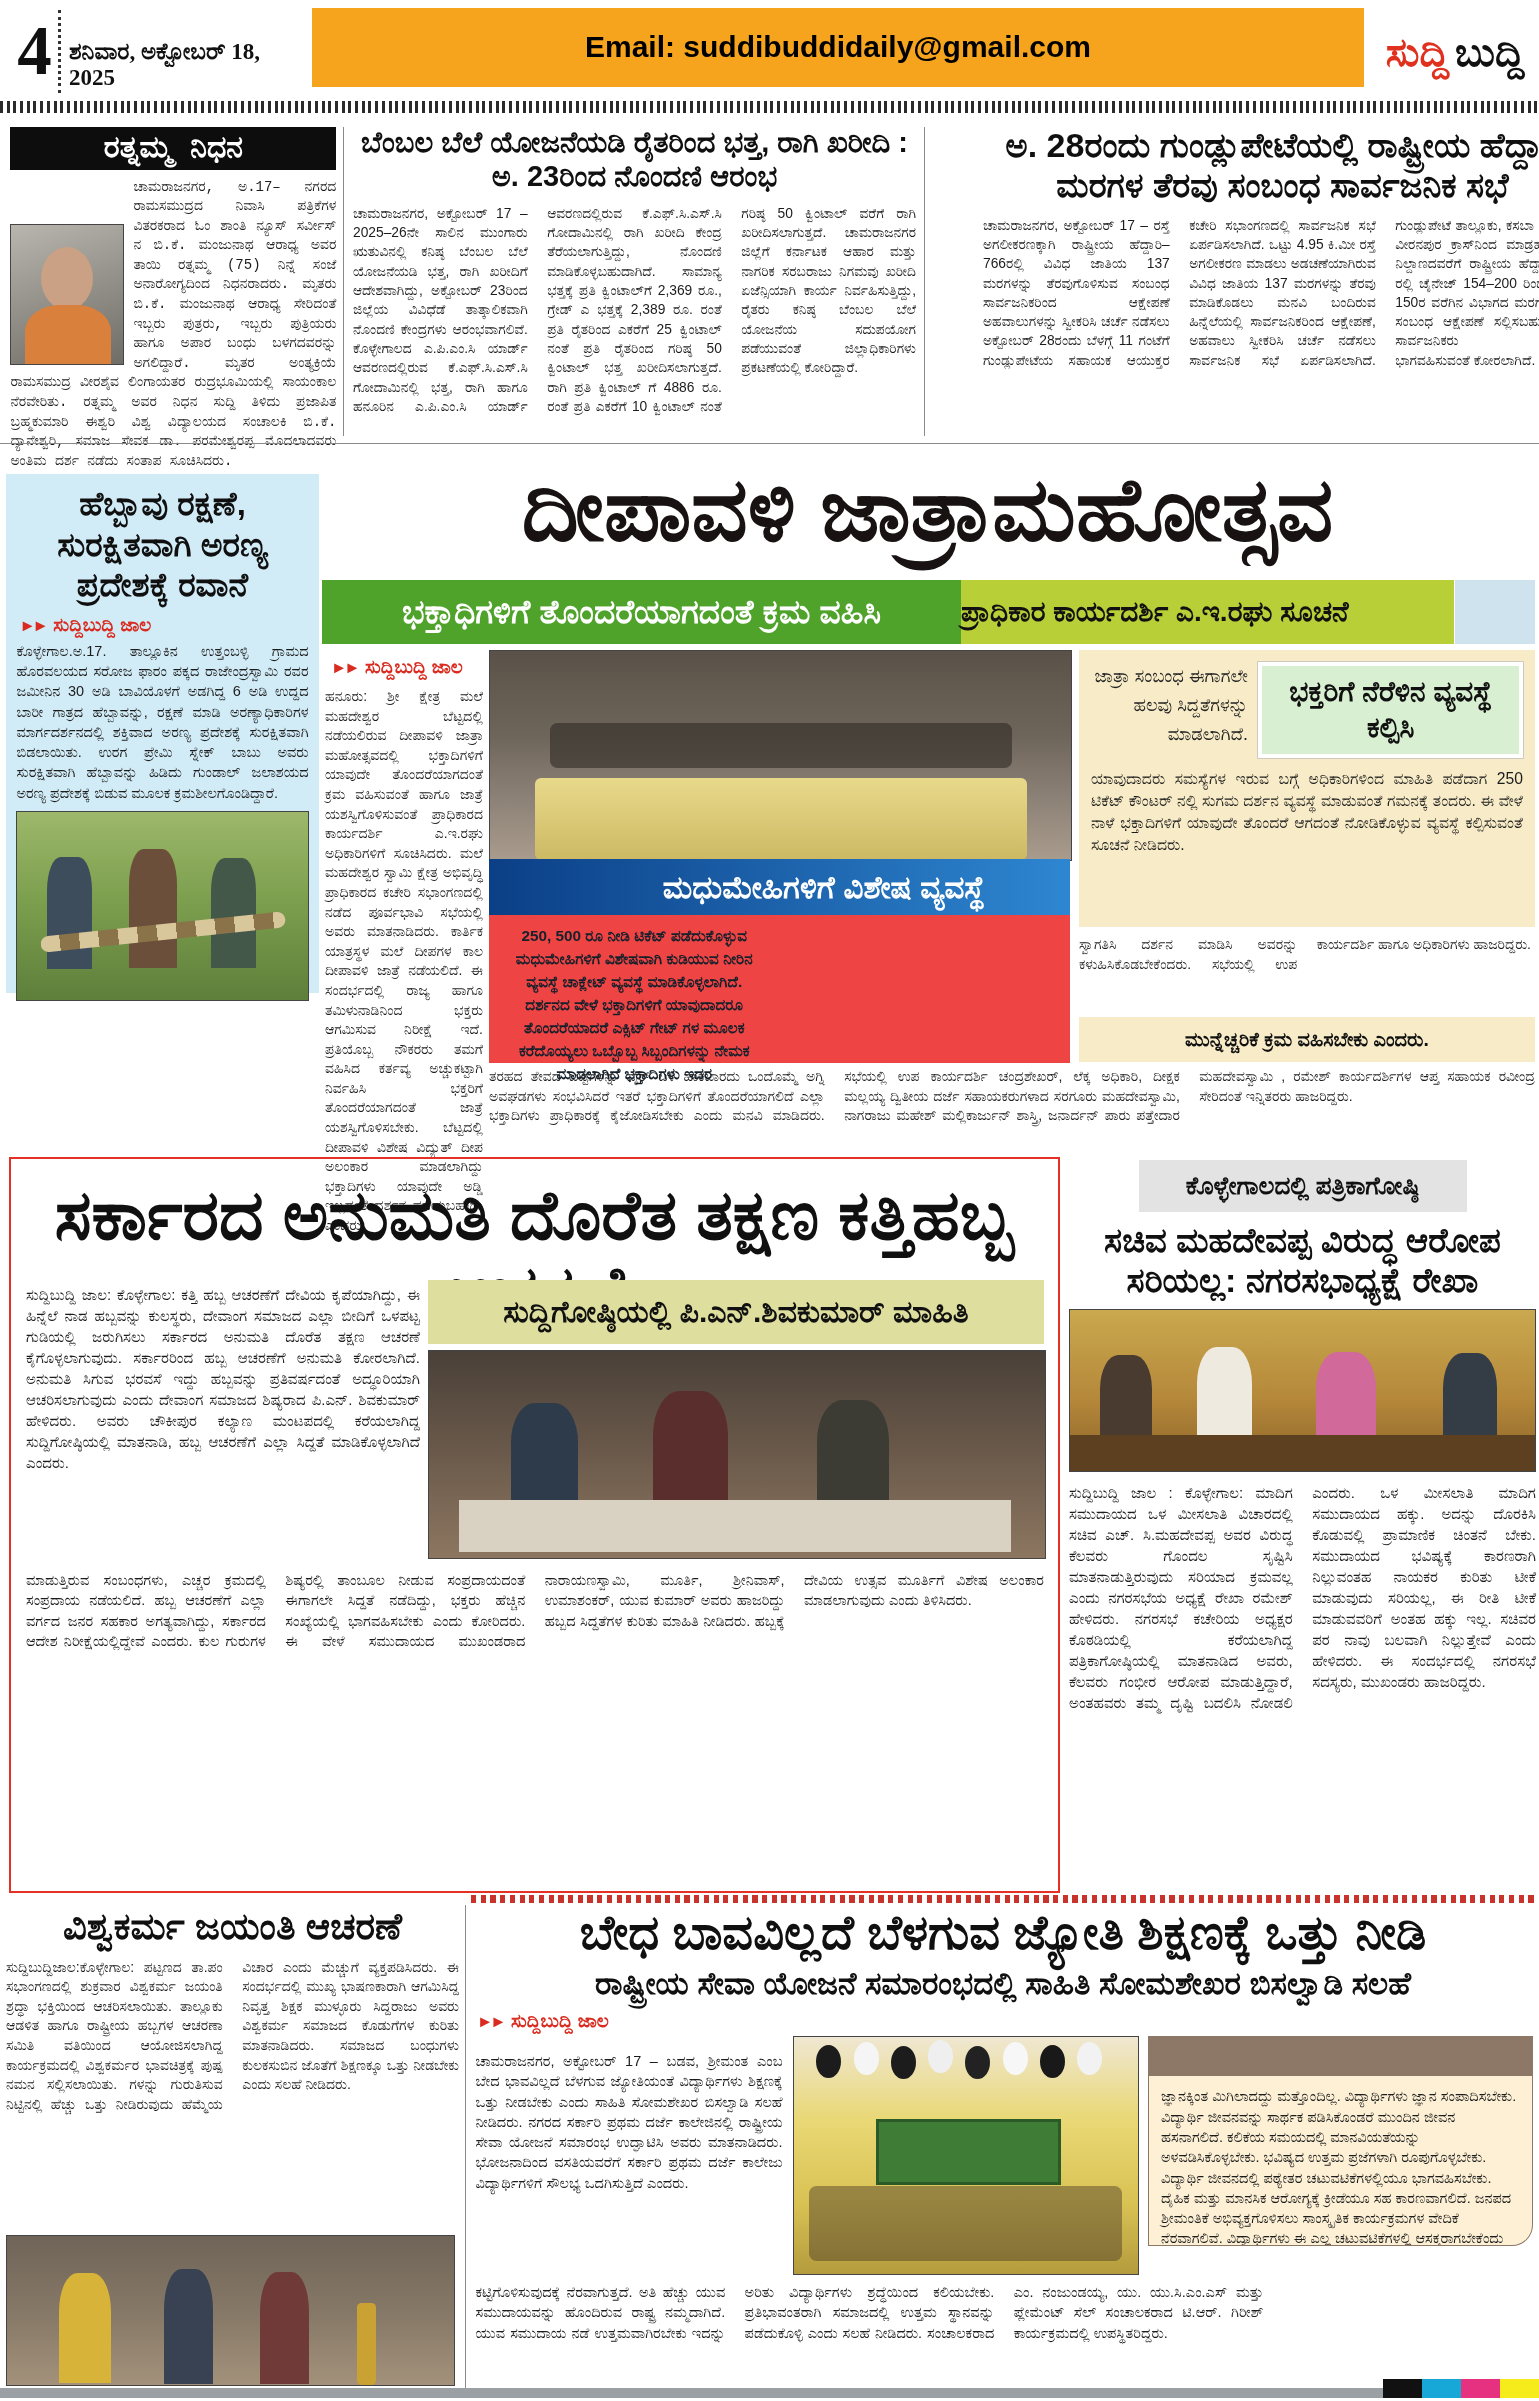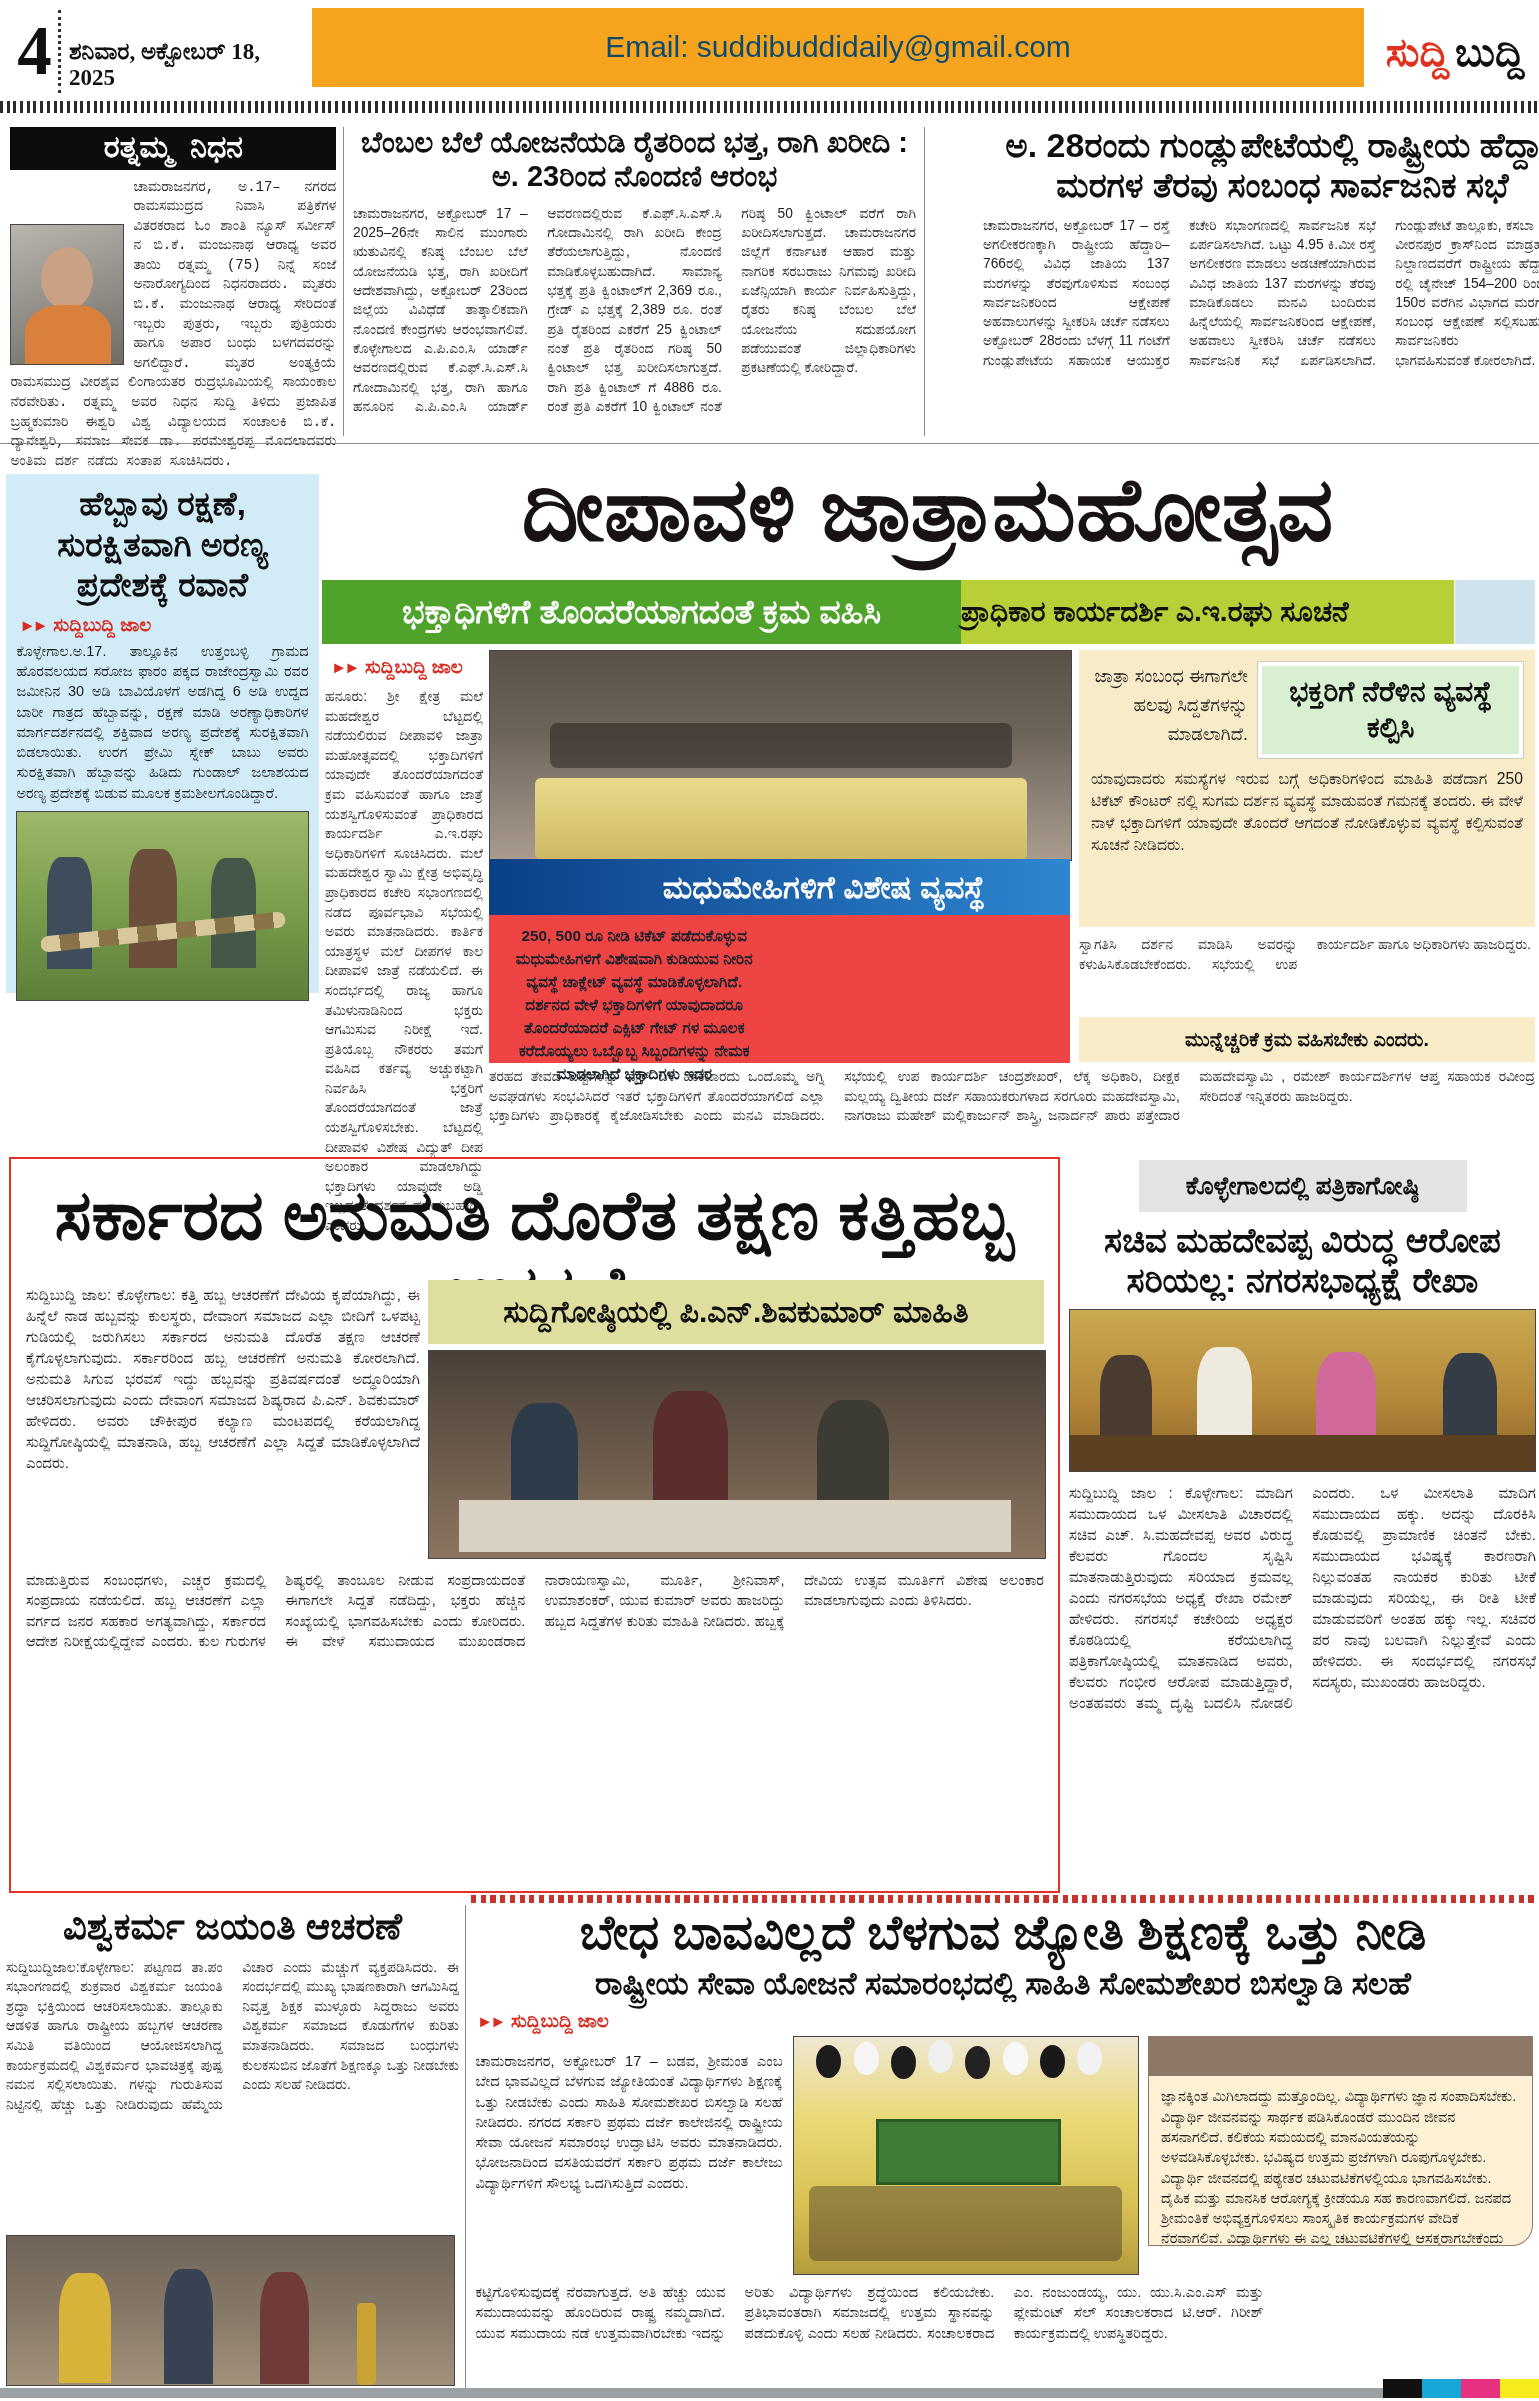--- a/index.html
+++ b/index.html
@@ -25,21 +25,21 @@
 
 <div id="paper">
 
   <div class="abs" style="left:10.4px;top:10.4px;width:48px;height:83px;font-size:69px;font-weight:bold;
               font-family:'Liberation Serif','DejaVu Serif',serif;line-height:83px;text-align:center;
               border-right:3px dotted #333;">4</div>
   <div class="abs" style="left:69px;top:39px;width:239px;font-size:23px;font-weight:bold;
               font-family:'Liberation Serif','DejaVu Serif',serif;">ಶನಿವಾರ, ಅಕ್ಟೋಬರ್ 18, 2025</div>
   <div class="abs" style="left:312px;top:7.5px;width:1052px;height:79px;background:#F6A41D;
               display:flex;align-items:center;justify-content:center;">
-    <span style="font-size:30px;font-weight:normal;color:#0c4a6e;text-align:right;">Email: suddibuddidaily@gmail.com</span>
+    <span style="font-size:30px;font-weight:bold;color:#000000;text-align:right;">Email: suddibuddidaily@gmail.com</span>
   </div>
   <div class="abs" style="left:1373px;top:19.4px;width:164px;height:67px;display:flex;gap:6px;align-items:center;justify-content:center;">
     <span style="font-size:40px;font-weight:900;color:#E0301E;">ಸುದ್ದಿ</span>
     <span style="font-size:40px;font-weight:900;color:#111;">ಬುದ್ದಿ</span>
   </div>
   <div class="abs dotted-rule" style="left:0;top:101px;width:1540px;height:12px;"></div>
 
   <div class="abs" style="left:10.4px;top:127px;width:326px;height:313px;font-family:Liberation Mono, monospace;">
     <div style="background:#0d0d0d;color:#fff;text-align:center;font-size:30px;font-weight:bold;padding:4.5px 0;">
       <span>ರತ್ನಮ್ಮ ನಿಧನ</span>

